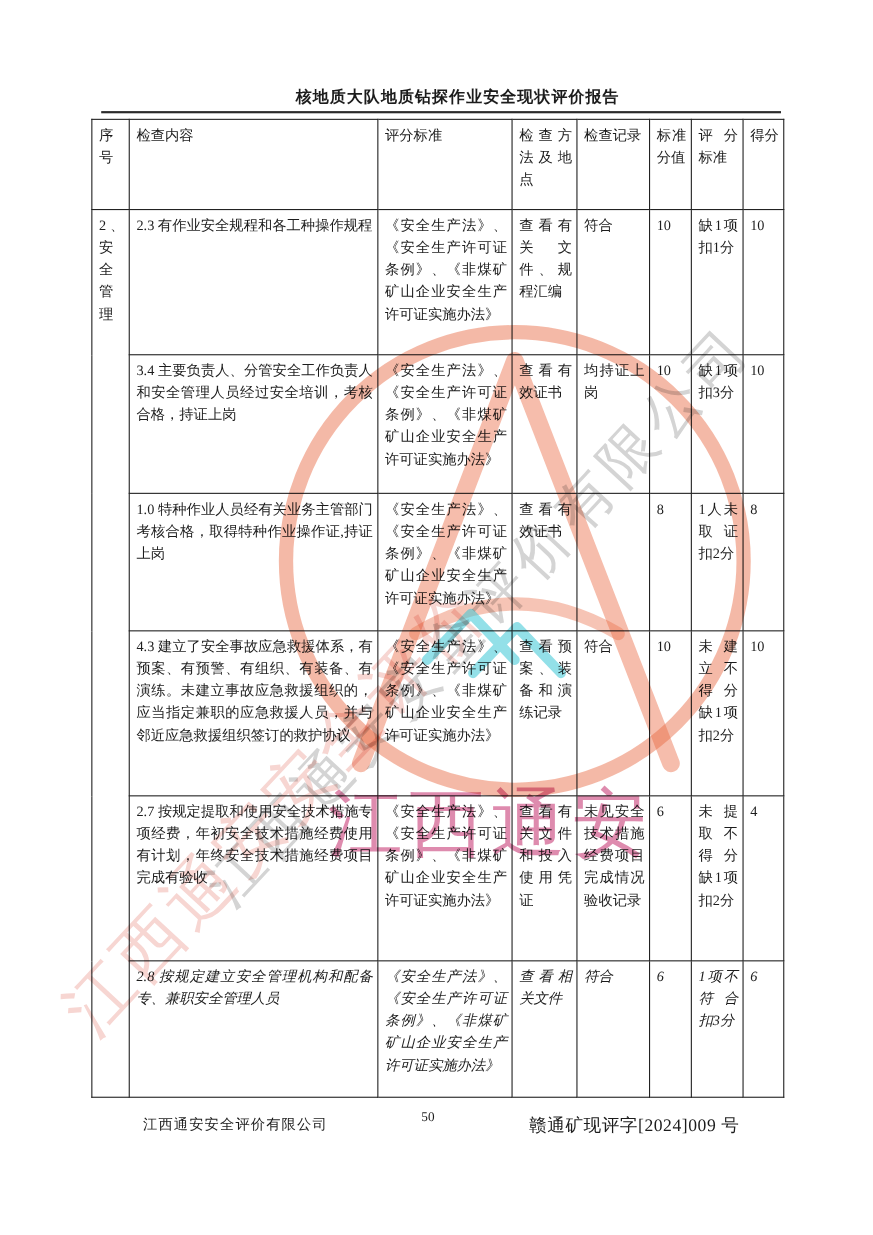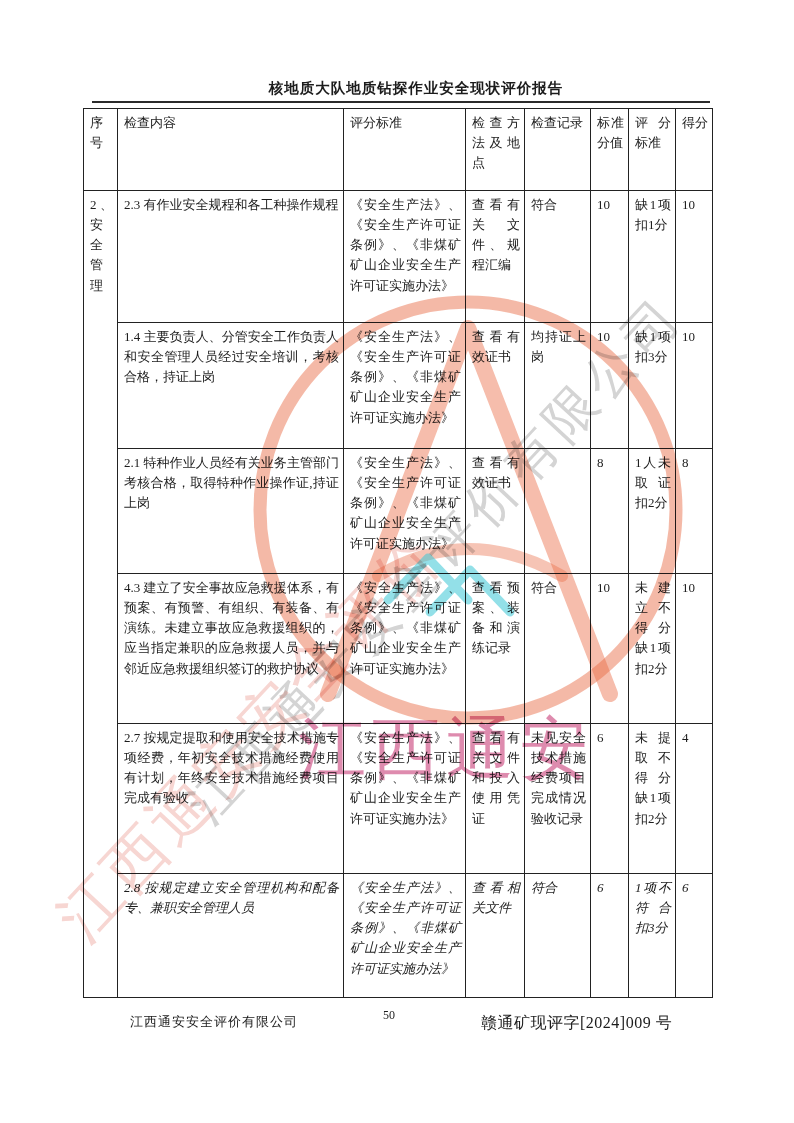--- a/index.html
+++ b/index.html
@@ -121,30 +121,30 @@
         <td class="serial-cell" rowspan="6">2、安全管理</td>
         <td>2.3 有作业安全规程和各工种操作规程</td>
         <td>《安全生产法》、《安全生产许可证条例》、《非煤矿矿山企业安全生产许可证实施办法》</td>
         <td>查看有关文件、规程汇编</td>
         <td>符合</td>
         <td class="num-cell">10</td>
         <td>缺1项扣1分</td>
         <td class="num-cell">10</td>
       </tr>
       <tr class="r1">
-        <td>1.4 主要负责人、分管安全工作负责人和安全管理人员经过安全培训，考核合格，持证上岗</td>
+        <td>3.4 主要负责人、分管安全工作负责人和安全管理人员经过安全培训，考核合格，持证上岗</td>
         <td>《安全生产法》、《安全生产许可证条例》、《非煤矿矿山企业安全生产许可证实施办法》</td>
         <td>查看有效证书</td>
         <td>均持证上岗</td>
         <td class="num-cell">10</td>
         <td>缺1项扣3分</td>
         <td class="num-cell">10</td>
       </tr>
       <tr class="r2">
-        <td>2.1 特种作业人员经有关业务主管部门考核合格，取得特种作业操作证,持证上岗</td>
+        <td>1.0 特种作业人员经有关业务主管部门考核合格，取得特种作业操作证,持证上岗</td>
         <td>《安全生产法》、《安全生产许可证条例》、《非煤矿矿山企业安全生产许可证实施办法》</td>
         <td>查看有效证书</td>
         <td></td>
         <td class="num-cell">8</td>
         <td>1人未取证扣2分</td>
         <td class="num-cell">8</td>
       </tr>
       <tr class="r3">
         <td>4.3 建立了安全事故应急救援体系，有预案、有预警、有组织、有装备、有演练。未建立事故应急救援组织的，应当指定兼职的应急救援人员，并与邻近应急救援组织签订的救护协议</td>
         <td>《安全生产法》、《安全生产许可证条例》、《非煤矿矿山企业安全生产许可证实施办法》</td>

